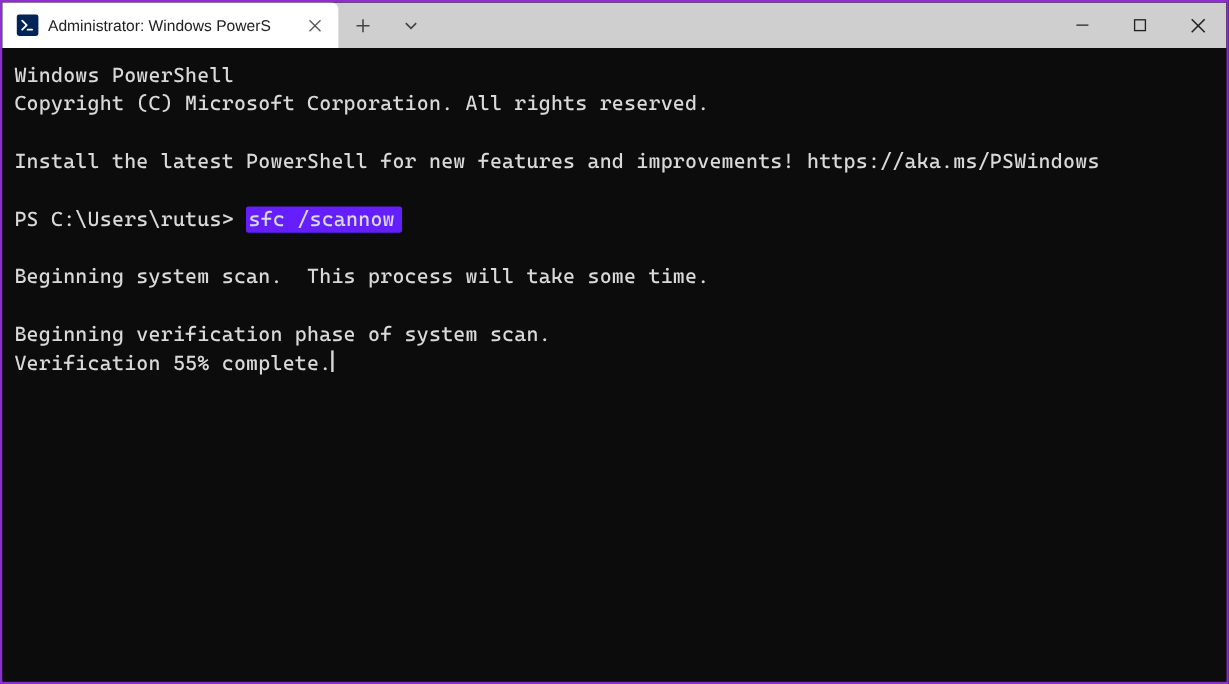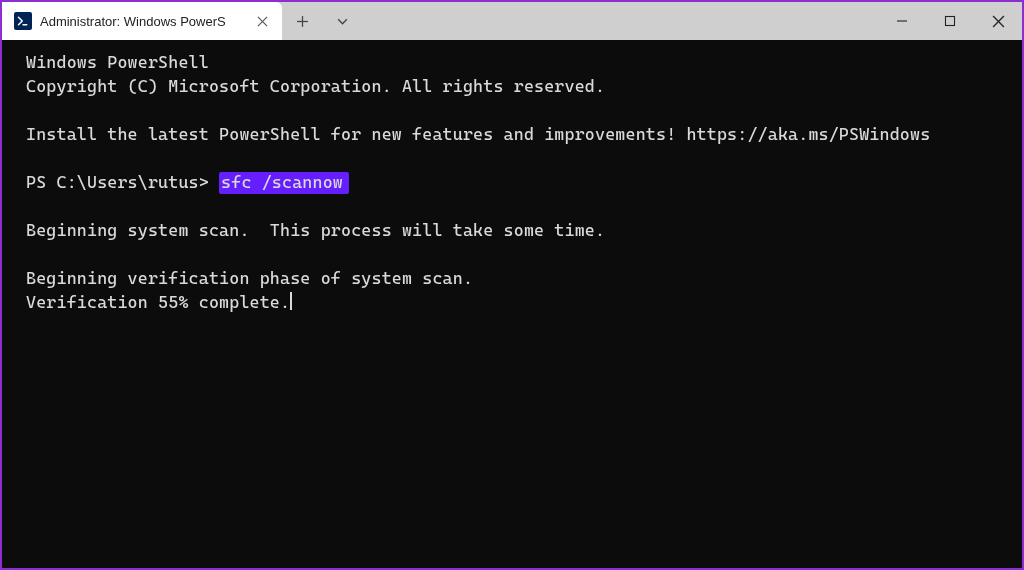--- a/index.html
+++ b/index.html
@@ -72,21 +72,21 @@
       align-items: center;
       justify-content: center;
       color: #222;
     }
     .terminal {
       background: #0c0c0c;
       color: #d9d9d9;
       font-family: "Cascadia Mono", "Consolas", monospace;
       font-size: 17px;
       line-height: 24px;
-      padding: 10px 24px;
+      padding: 10px 10px;
       height: calc(100% - 38px);
       white-space: pre-wrap;
       word-break: break-all;
       letter-spacing: 0.2px;
     }
     .highlight-cmd {
       background: #651fff;
       padding: 0 6px 2px 2px;
       border-radius: 2px;
     }

